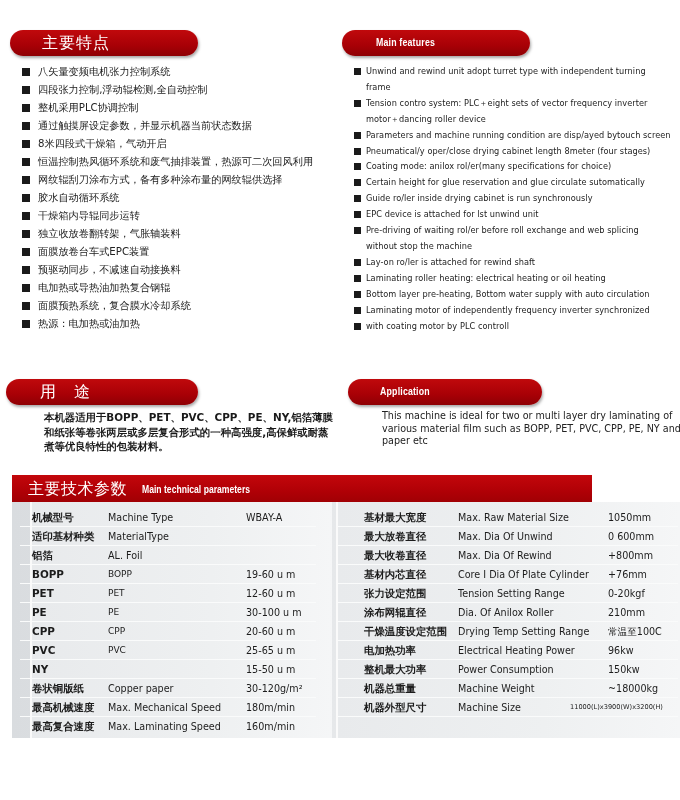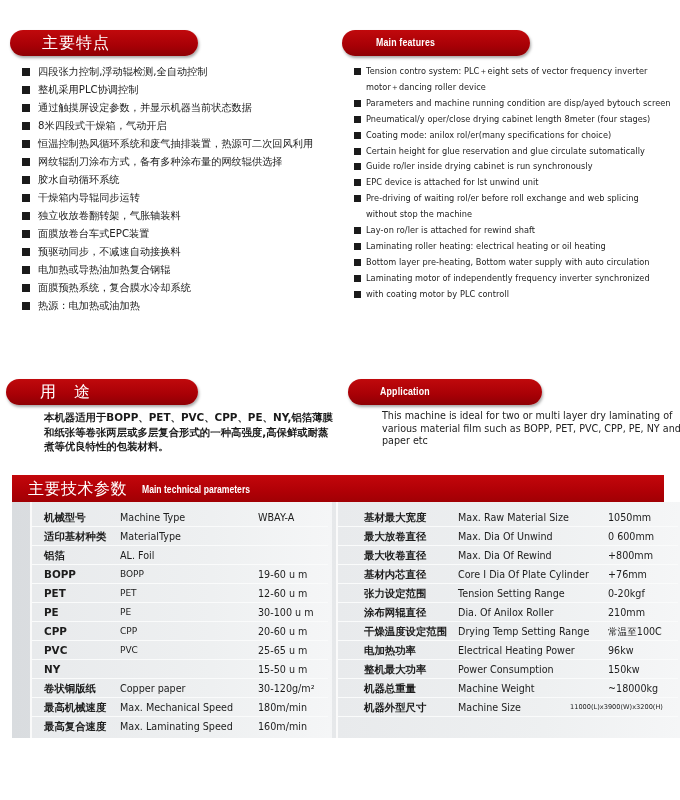--- a/index.html
+++ b/index.html
@@ -21,40 +21,40 @@
   .list li .bullet { position: absolute; left: 0; width: 8px; height: 8px; background: #1a1a1a; }
   .cn-list li { font-size: 10.2px; height: 18px; line-height: 18px; padding-left: 16px; color: #222; }
   .cn-list li .bullet { top: 5px; }
   .en-list li { font-family: "DejaVu Sans", sans-serif; font-size: 8.2px; line-height: 15.9px; padding-left: 12px; color: #222; white-space: normal; width: 318px; letter-spacing: 0.05px; }
   .en-list li .bullet { top: 4px; width: 7px; height: 7px; }
 
   .app-cn { position: absolute; left: 44px; top: 410px; font-size: 10.4px; line-height: 14.5px; color: #1a1a1a; width: 290px; font-weight: bold; }
   .app-en { position: absolute; left: 382px; top: 410px; font-family: "DejaVu Sans", sans-serif; font-size: 9.6px; line-height: 12.6px; width: 300px; color: #222; }
 
   .tech-header {
-    position: absolute; left: 12px; top: 475px; width: 652px; height: 27px;
+    position: absolute; left: 12px; top: 475px; width: 580px; height: 27px;
     background: linear-gradient(180deg, #c3070b 0%, #b00006 60%, #a00004 100%);
     color: #fff;
   }
   .tech-header .th-cn { position: absolute; left: 16px; top: 1px; font-size: 16px; line-height: 26px; letter-spacing: 0.5px; }
   .tech-header .th-en { position: absolute; left: 130px; top: 5px; font-family: "Liberation Sans", sans-serif; font-weight: bold; font-size: 10px; line-height: 20px; transform: scaleX(0.86); transform-origin: left center; }
 
   .tech-body {
     position: absolute; left: 12px; top: 502px; width: 668px; height: 236px;
     background: linear-gradient(90deg, #d9dcdf 0%, #e4e6e8 40%, #eceef0 75%, #f6f7f8 100%);
   }
   .panel { position: absolute; top: 502px; height: 236px; background: linear-gradient(90deg, #e8eaec 0%, #eef0f1 60%, #f5f6f7 100%); border-left: 2px solid #fafafa; }
   .panel.left { left: 30px; width: 302px; }
   .panel.right { left: 336px; width: 344px; }
 
   .row { position: absolute; height: 19px; border-bottom: 1px solid #fafbfb; }
   .row span { position: absolute; top: 0; line-height: 19px; white-space: nowrap; color: #1c1c1c; }
   .row .c1 { font-size: 10.4px; font-weight: bold; }
   .row .c2, .row .c3 { font-family: "DejaVu Sans", sans-serif; font-size: 9.6px; }
-  .left-rows .row { left: 32px; width: 296px; }
+  .left-rows .row { left: 20px; width: 296px; }
   .left-rows .row .c1 { left: 12px; }
   .left-rows .row .c2 { left: 88px; }
   .left-rows .row .c3 { left: 226px; }
   .right-rows .row { left: 338px; width: 340px; }
   .right-rows .row .c1 { left: 26px; }
   .right-rows .row .c2 { left: 120px; }
   .right-rows .row .c3 { left: 270px; }
   .c3.tiny { font-size: 6.6px !important; left: 232px !important; }
   .c2.small { font-size: 9px !important; }
 </style>
@@ -62,37 +62,39 @@
 <body>
 
 <div class="pill cn" style="left:10px; top:30px; width:188px;">
   <span class="pill-text" style="left:32px;">主要特点</span>
 </div>
 <div class="pill en" style="left:342px; top:30px; width:188px;">
   <span class="pill-text" style="left:34px;">Main features</span>
 </div>
 
 <ul class="list cn-list" style="left:22px; top:63px;">
+  <li><span class="bullet"></span><span>八矢量变频电机张力控制系统</span></li>
   <li><span class="bullet"></span><span>四段张力控制,浮动辊检测,全自动控制</span></li>
   <li><span class="bullet"></span><span>整机采用PLC协调控制</span></li>
   <li><span class="bullet"></span><span>通过触摸屏设定参数，并显示机器当前状态数据</span></li>
   <li><span class="bullet"></span><span>8米四段式干燥箱，气动开启</span></li>
   <li><span class="bullet"></span><span>恒温控制热风循环系统和废气抽排装置，热源可二次回风利用</span></li>
   <li><span class="bullet"></span><span>网纹辊刮刀涂布方式，备有多种涂布量的网纹辊供选择</span></li>
   <li><span class="bullet"></span><span>胶水自动循环系统</span></li>
   <li><span class="bullet"></span><span>干燥箱内导辊同步运转</span></li>
   <li><span class="bullet"></span><span>独立收放卷翻转架，气胀轴装料</span></li>
   <li><span class="bullet"></span><span>面膜放卷台车式EPC装置</span></li>
   <li><span class="bullet"></span><span>预驱动同步，不减速自动接换料</span></li>
   <li><span class="bullet"></span><span>电加热或导热油加热复合钢辊</span></li>
   <li><span class="bullet"></span><span>面膜预热系统，复合膜水冷却系统</span></li>
   <li><span class="bullet"></span><span>热源：电加热或油加热</span></li>
 </ul>
 
 <ul class="list en-list" style="left:354px; top:64px;">
+  <li><span class="bullet"></span><span>Unwind and rewind unit adopt turret type with independent turning frame</span></li>
   <li><span class="bullet"></span><span>Tension contro  system: PLC＋eight sets of vector frequency inverter motor＋dancing roller device</span></li>
   <li><span class="bullet"></span><span>Parameters and machine running condition are disp/ayed bytouch screen</span></li>
   <li><span class="bullet"></span><span>Pneumatical/y oper/close drying cabinet length 8meter (four stages)</span></li>
   <li><span class="bullet"></span><span>Coating mode: anilox rol/er(many specifications for choice)</span></li>
   <li><span class="bullet"></span><span>Certain height for glue reservation and glue circulate sutomatically</span></li>
   <li><span class="bullet"></span><span>Guide ro/ler inside drying cabinet is run synchronously</span></li>
   <li><span class="bullet"></span><span>EPC device is attached for lst unwind unit</span></li>
   <li><span class="bullet"></span><span>Pre-driving of waiting rol/er before roll exchange and web splicing without stop the machine</span></li>
   <li><span class="bullet"></span><span>Lay-on ro/ler is attached for rewind shaft</span></li>
   <li><span class="bullet"></span><span>Laminating roller heating: electrical heating or oil heating</span></li>

